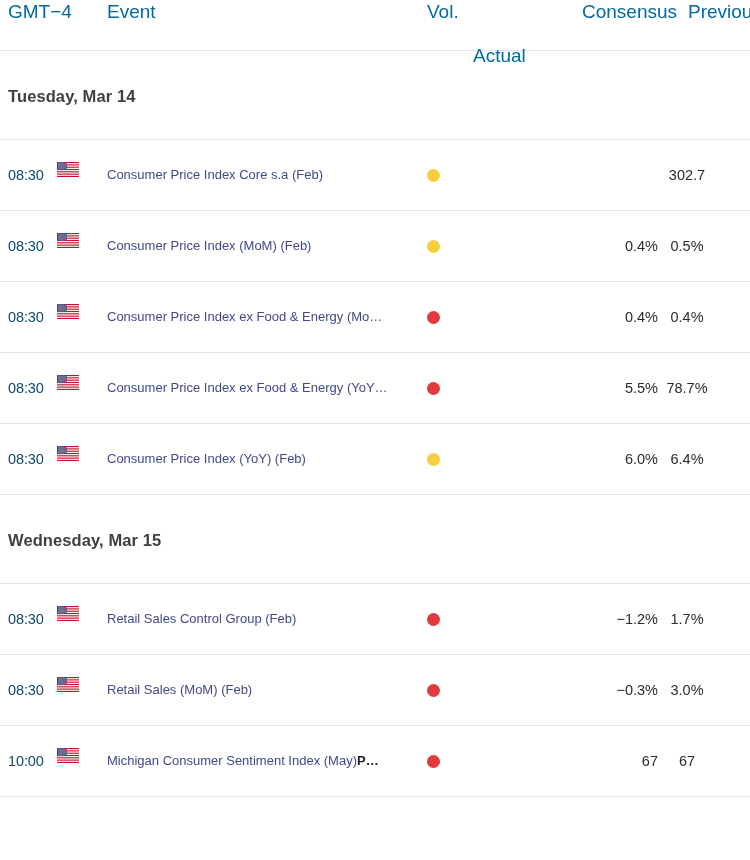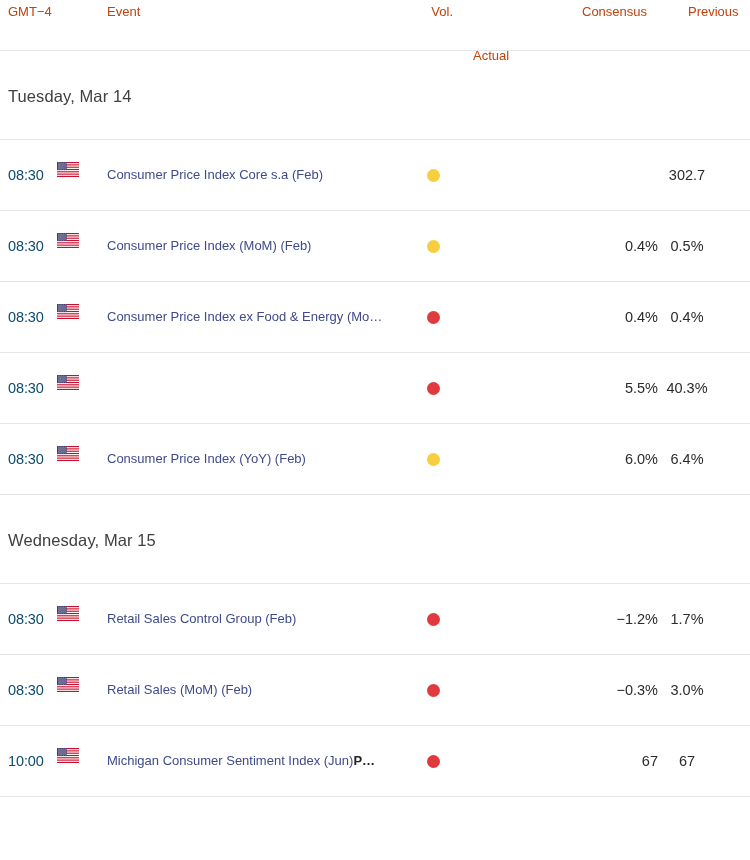--- a/index.html
+++ b/index.html
@@ -29,42 +29,42 @@
   .col-prev   { position: absolute; left: 644px; width: 86px;  text-align: center; }
 
   
   .table-header {
     position: relative;
     height: 51px;
     border-bottom: 1px solid #e3e5e8;
   }
   .table-header .hcell {
     top: 3px;
-    font-size: 13px;
-    color: #c2410c;
+    font-size: 19px;
+    color: #0369a1;
     line-height: 18px;
     white-space: nowrap;
   }
   .table-header .col-vol { text-align: right; }
   .table-header .col-actual { text-align: left; left: 473px; }
   .table-header .col-cons { text-align: left; left: 582px; }
   .table-header .col-prev { text-align: left; left: 688px; }
 
   
   .date-header {
     position: relative;
     height: 89px;
     border-bottom: 1px solid #e3e5e8;
   }
   .date-header .date-label {
     position: absolute;
     left: 8px;
     top: 36px;
     font-size: 16.5px;
-    font-weight: normal;
+    font-weight: bold;
     color: #404040;
     letter-spacing: 0.1px;
     white-space: nowrap;
     text-align: right;
   }
 
   
   .event-row {
     position: relative;
     height: 71px;
@@ -341,23 +341,26 @@
       <circle cx="5.7" cy="6.0" r="0.42"></circle>
               <circle cx="7.5" cy="6.0" r="0.42"></circle>
       <circle cx="1.2" cy="7.0" r="0.42"></circle>
               <circle cx="3.0" cy="7.0" r="0.42"></circle>
       <circle cx="4.8" cy="7.0" r="0.42"></circle>
               <circle cx="6.6" cy="7.0" r="0.42"></circle>
       <circle cx="8.4" cy="7.0" r="0.42"></circle>
     </g>
   </svg>
 </span>
+        <div class="cell col-event">
+          <a class="event-link" href="#"><span>Consumer Price Index ex Food &amp; Energy (YoY…</span></a>
+        </div>
         <span class="vol-dot col-vol high"></span>
         <div class="cell col-cons">5.5%</div>
-        <div class="cell col-prev">40.3%</div>
+        <div class="cell col-prev">78.7%</div>
       </div>
       <div class="event-row">
         <div class="cell col-time">08:30</div>
         <span class="flag col-flag">
   <svg viewBox="0 0 22 15" xmlns="http://www.w3.org/2000/svg">
     <rect width="22" height="15" fill="#ffffff"></rect>
     <rect y="0" width="22" height="1.154" fill="#c8102e"></rect>
     <rect y="2.308" width="22" height="1.154" fill="#c8102e"></rect>
     <rect y="4.615" width="22" height="1.154" fill="#c8102e"></rect>
     <rect y="6.923" width="22" height="1.154" fill="#c8102e"></rect>
@@ -566,21 +569,21 @@
               <circle cx="7.5" cy="6.0" r="0.42"></circle>
       <circle cx="1.2" cy="7.0" r="0.42"></circle>
               <circle cx="3.0" cy="7.0" r="0.42"></circle>
       <circle cx="4.8" cy="7.0" r="0.42"></circle>
               <circle cx="6.6" cy="7.0" r="0.42"></circle>
       <circle cx="8.4" cy="7.0" r="0.42"></circle>
     </g>
   </svg>
 </span>
         <div class="cell col-event">
-          <a class="event-link" href="#"><span>Michigan Consumer Sentiment Index (Jun)</span><span class="prelim">P…</span></a>
+          <a class="event-link" href="#"><span>Michigan Consumer Sentiment Index (May)</span><span class="prelim">P…</span></a>
         </div>
         <span class="vol-dot col-vol high"></span>
         <div class="cell col-cons">67</div>
         <div class="cell col-prev">67</div>
       </div>
     </div>
 
 </div>
 
 </body></html>

